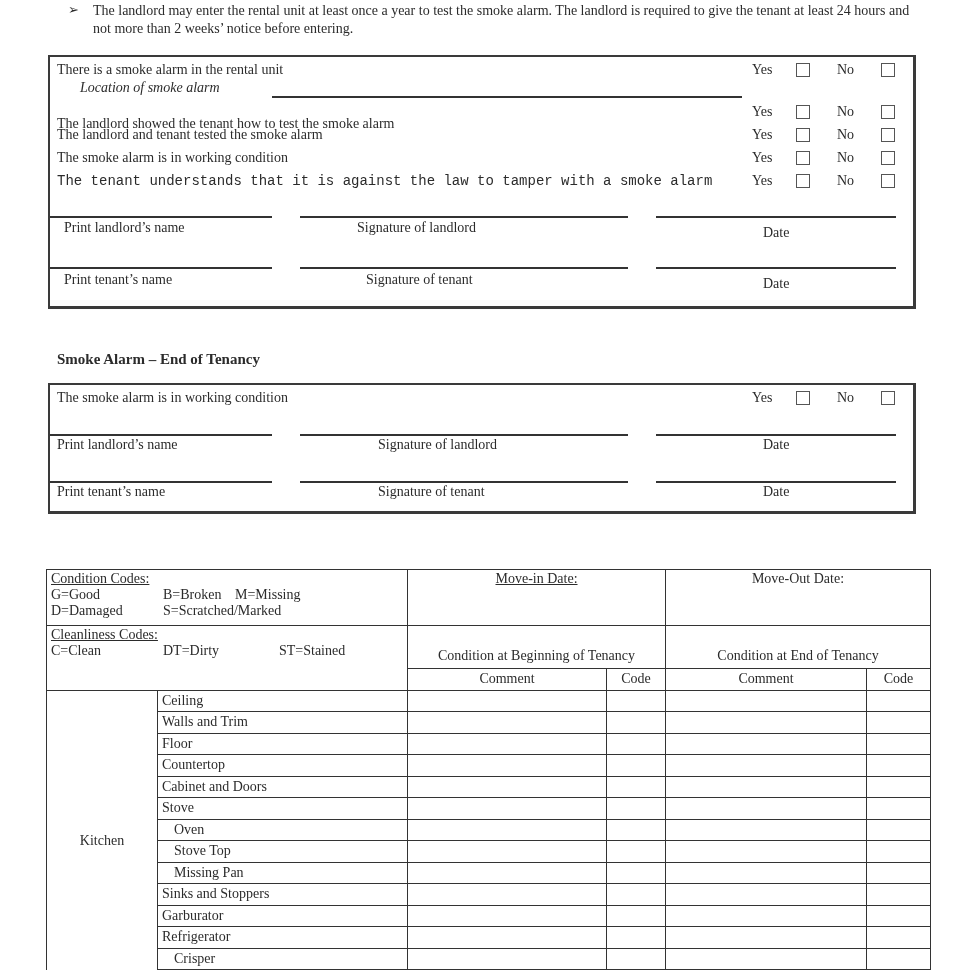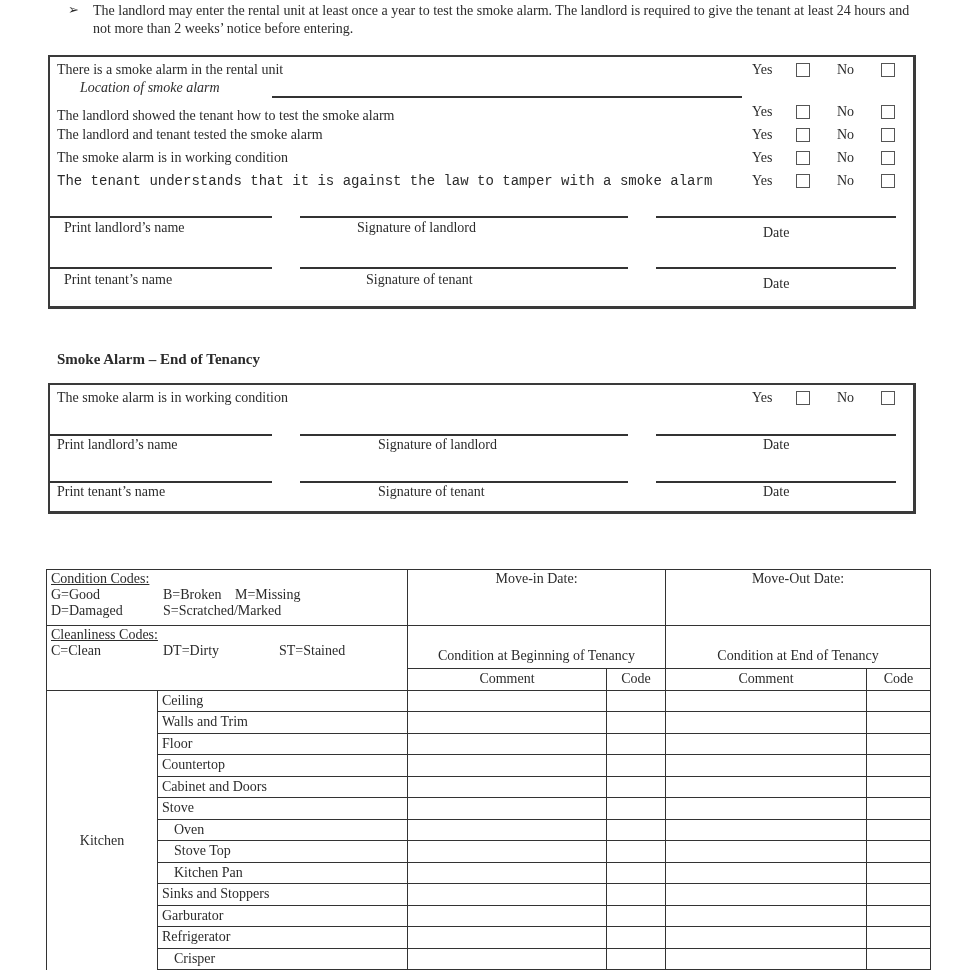--- a/index.html
+++ b/index.html
@@ -25,21 +25,21 @@
 <body>
 
 <div class="bullet">➢</div>
 <div class="t intro">The landlord may enter the rental unit at least once a year to test the smoke alarm.  The landlord is required to give the tenant at least 24 hours and not more than 2 weeks’ notice before entering.</div>
 
 <div class="box" style="left:48px; top:55px; width:868px; height:254px;"></div>
 
 <div class="t" style="left:57px; top:62px;">There is a smoke alarm in the rental unit</div>
 <div class="t" style="left:80px; top:80px;font-style:italic;">Location of smoke alarm</div>
 <div class="hline" style="left:272px; top:96px; width:470px; height:1.5px;"></div>
-<div class="t" style="left:57px; top:108px;">The landlord showed the tenant how to test the smoke alarm</div>
+<div class="t" style="left:57px; top:116px;">The landlord showed the tenant how to test the smoke alarm</div>
 <div class="t" style="left:57px; top:127px;">The landlord and tenant tested the smoke alarm</div>
 <div class="t" style="left:57px; top:150px;">The smoke alarm is in working condition</div>
 <div class="t" style="left:57px; top:173px;font-family:Liberation Mono, monospace;">The tenant understands that it is against the law to tamper with a smoke alarm</div>
 
 <div class="t" style="left:752px; top:62px;">Yes</div>
 <div class="chk" style="left:796px; top:63px;"></div>
 <div class="t" style="left:837px; top:62px;">No</div>
 <div class="chk" style="left:881px; top:63px;"></div>
 
 <div class="t" style="left:752px; top:104px;">Yes</div>
@@ -115,21 +115,21 @@
       <div class="codes-row">
         <span style="width:112px">G=Good</span>
         <span style="width:72px">B=Broken</span>
         <span>M=Missing</span>
       </div>
       <div class="codes-row">
         <span style="width:112px">D=Damaged</span>
         <span>S=Scratched/Marked</span>
       </div>
     </td>
-    <td colspan="2" class="center" style="vertical-align:top; padding-top:1px;">
+    <td colspan="2" class="center" style="vertical-align:top; padding-top:1px;text-decoration:underline;">
       <span>Move-in Date:</span>
     </td>
     <td colspan="2" class="center" style="vertical-align:top; padding-top:1px;">
       <span>Move-Out Date:</span>
     </td>
   </tr>
   <tr style="height:43px;padding-left:11px;">
     <td colspan="2" rowspan="2" style="vertical-align:top; padding-top:1px;">
       <div class="ul">Cleanliness Codes:</div>
       <div class="codes-row">
@@ -201,21 +201,21 @@
         <td></td>
   </tr>
   <tr>
     <td class="indent">Stove Top</td>
     <td></td>
         <td></td>
     <td></td>
         <td></td>
   </tr>
   <tr>
-    <td class="indent">Kitchen Pan</td>
+    <td class="indent">Missing Pan</td>
     <td></td>
         <td></td>
     <td></td>
         <td></td>
   </tr>
   <tr>
     <td>Sinks and Stoppers</td>
     <td></td>
         <td></td>
     <td></td>

